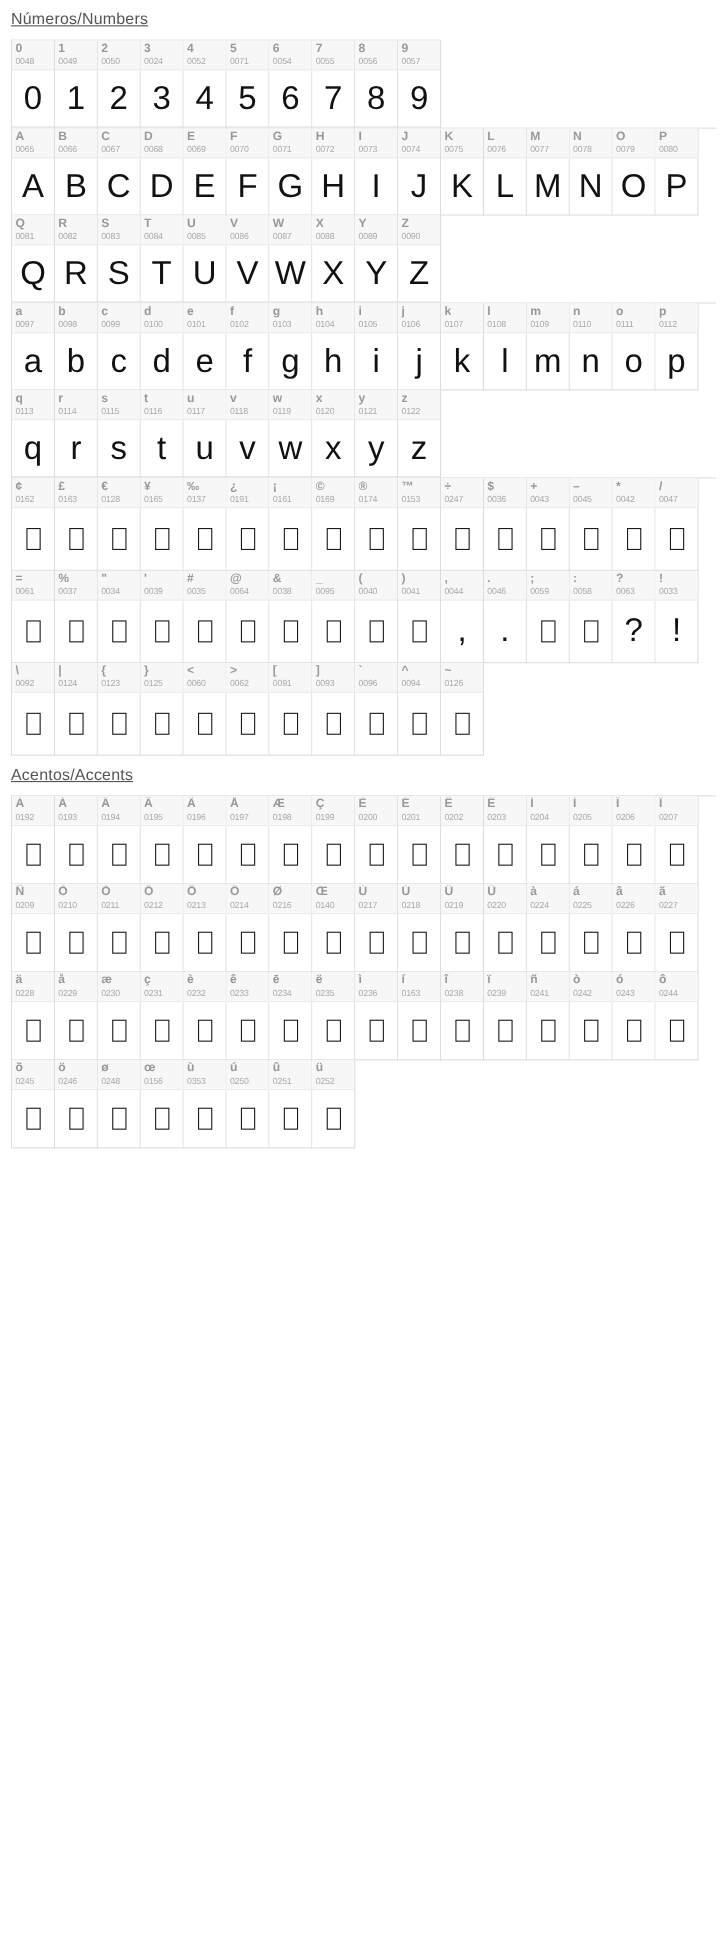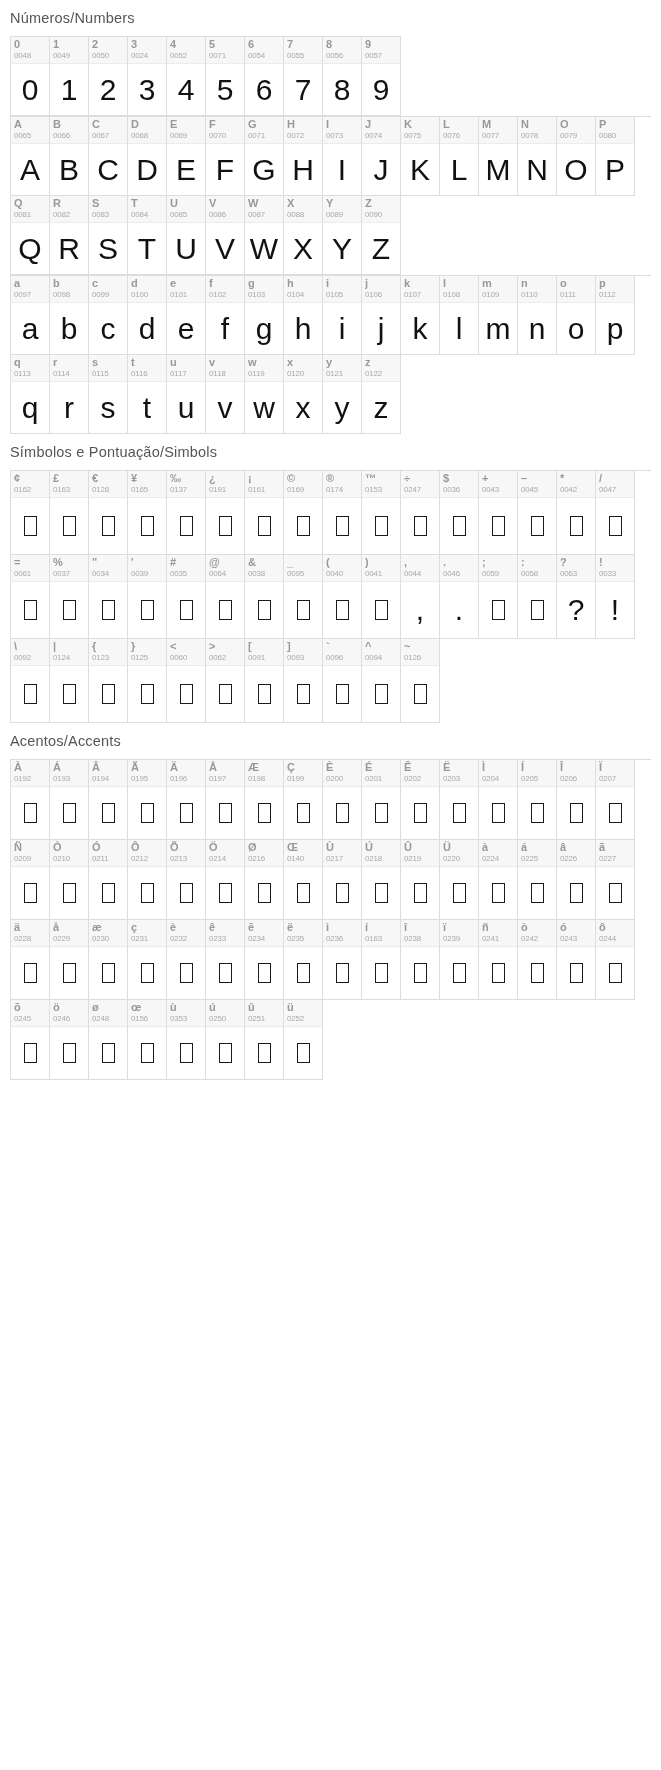--- a/index.html
+++ b/index.html
@@ -15,20 +15,21 @@
   }
   .section {
     margin: 0 0 0 0;
   }
   .section-title {
     font-size: 14.5px;
     color: #555555;
     padding: 10px 1px 10px 10px;
     font-weight: normal;
     letter-spacing: 0.2px;
+    text-decoration: underline;
   }
   .grid {
     border-top: 1px solid #dddddd;
     border-left: 1px solid #dddddd;
     display: flex;
     flex-wrap: wrap;
     margin-left: 10px;
     width: fit-content;
     background: #ffffff;
   }
@@ -529,21 +530,20 @@
         <div class="cell">
           <div class="hdr">
             <div class="ch">z</div>
             <div class="code">0122</div>
           </div>
           <div class="glyph">z</div>
         </div>
       </div>
     </div>
     <div class="section">
-      <div class="section-title">Símbolos e Pontuação/Simbols</div>
       <div class="grid sym" style="max-width: 641px;">
         <div class="cell">
           <div class="hdr">
             <div class="ch">¢</div>
             <div class="code">0162</div>
           </div>
           <div class="glyph tofu">
             <span></span>
           </div>
         </div>

